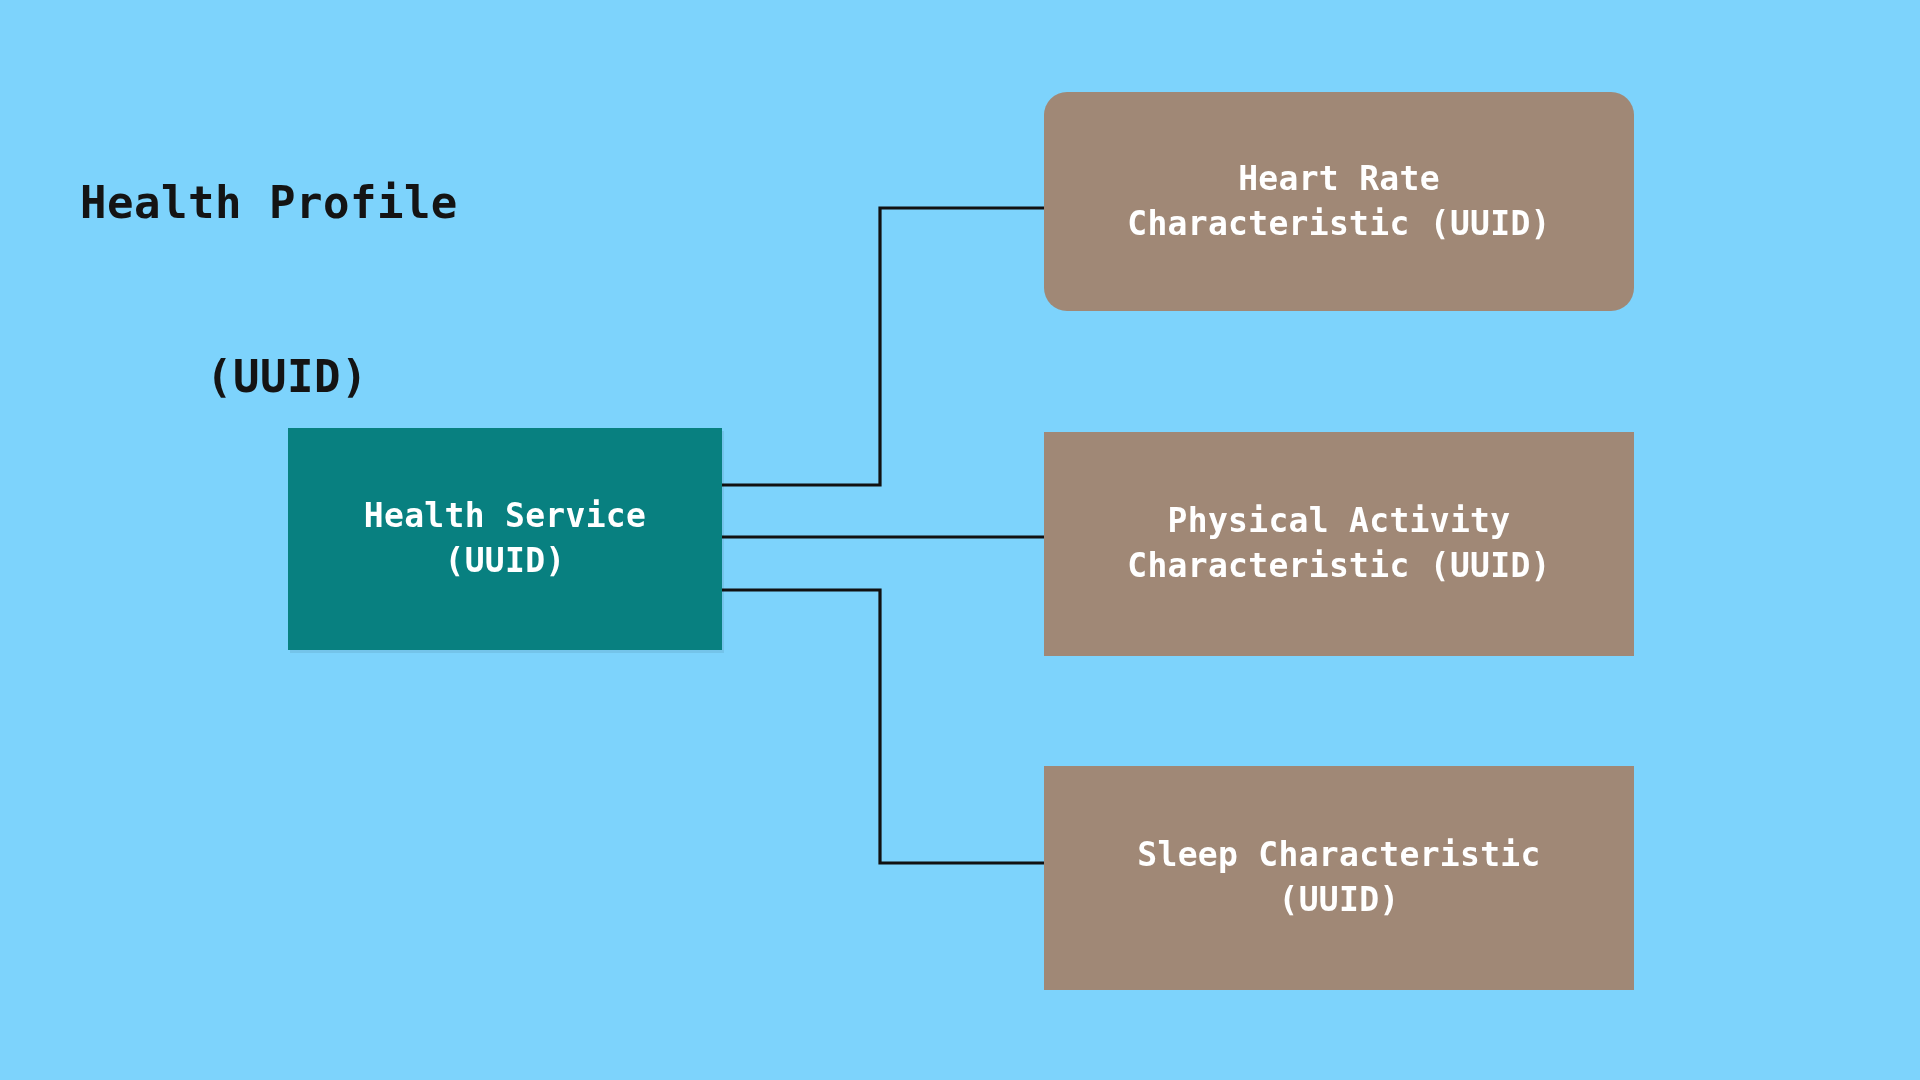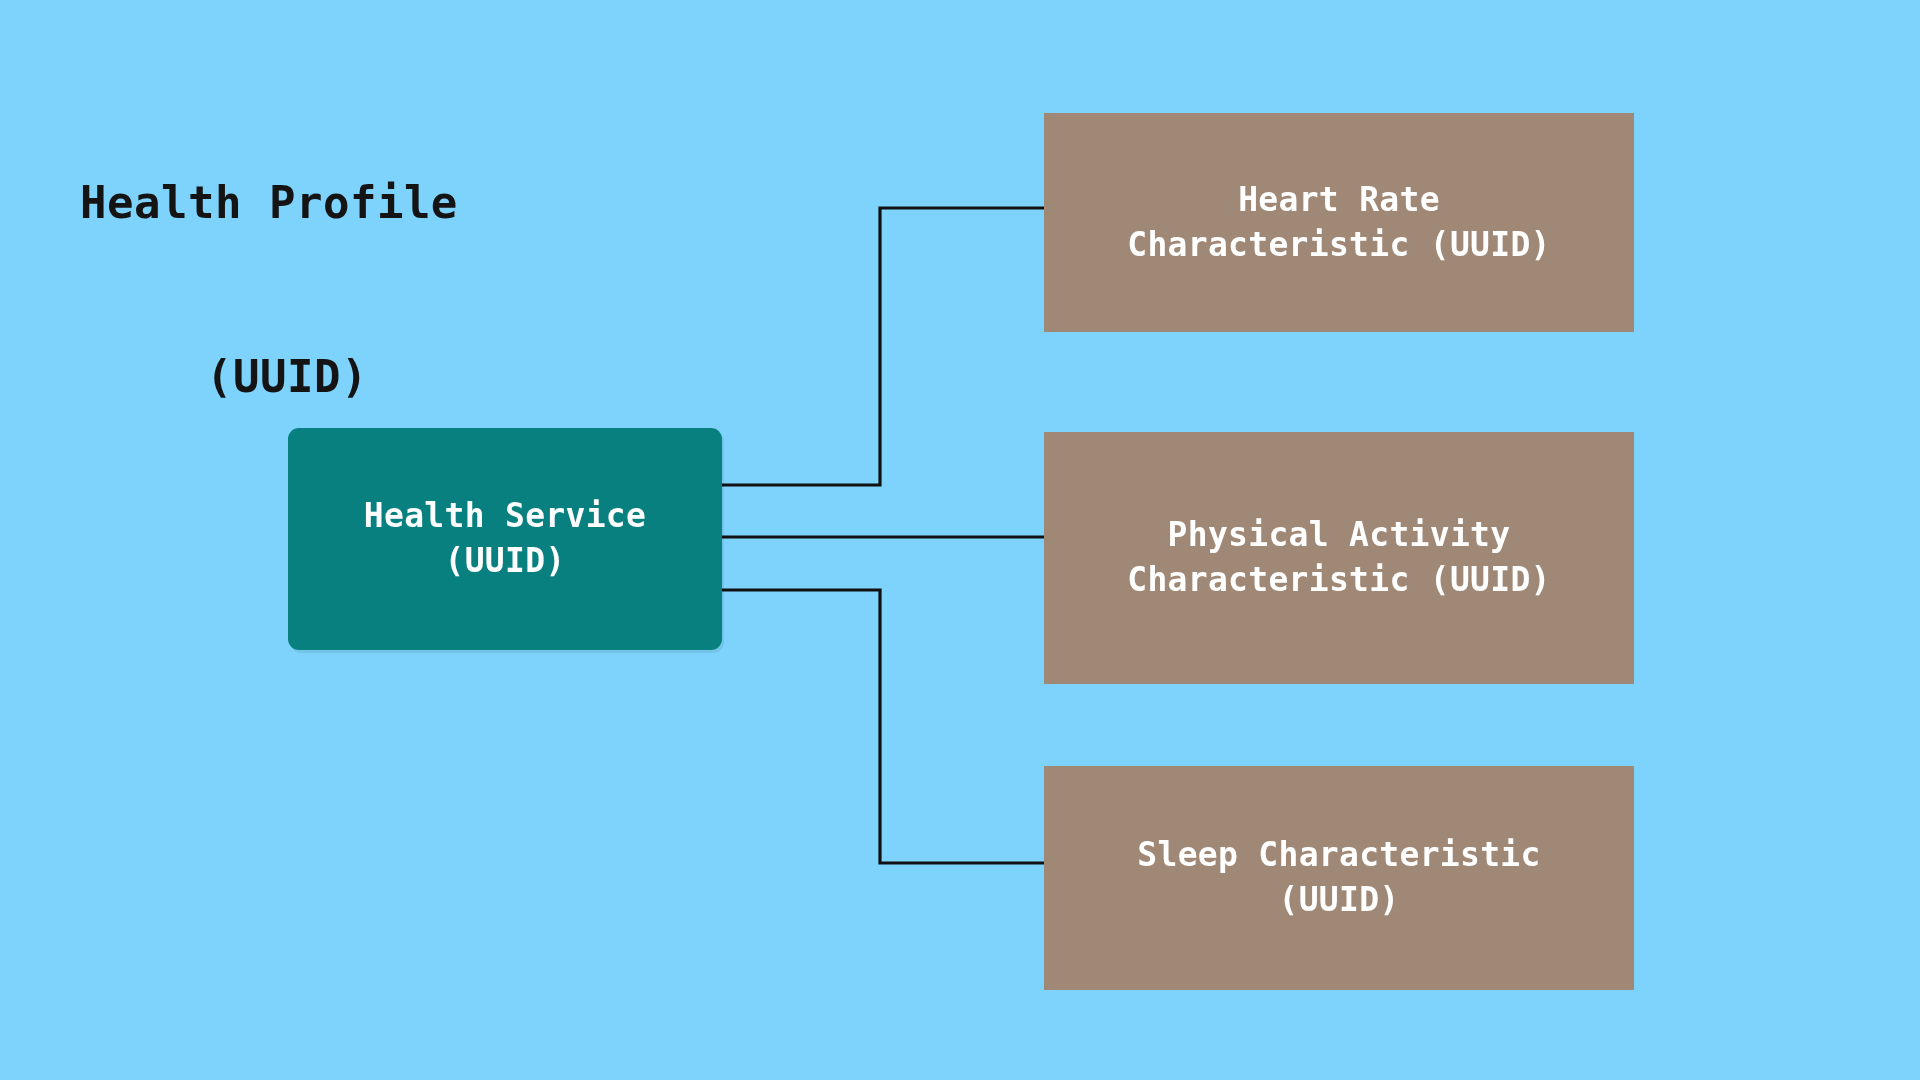--- a/index.html
+++ b/index.html
@@ -54,30 +54,31 @@
   #node-service {
     left: 288px;
     top: 428px;
     width: 434px;
     height: 222px;
     background: #088080;
     box-shadow: 2px 3px 0 rgba(0,0,0,0.07);
   }
   #node-heart-rate {
     left: 1044px;
-    top: 113px;
+    top: 92px;
     width: 590px;
     height: 219px;
     background: #a08876;
+    border-radius: 23px;
   }
   #node-physical-activity {
     left: 1044px;
     top: 432px;
     width: 590px;
-    height: 252px;
+    height: 224px;
     background: #a08876;
   }
   #node-sleep {
     left: 1044px;
     top: 766px;
     width: 590px;
     height: 224px;
     background: #a08876;
   }
 
@@ -107,21 +108,21 @@
     <span class="title-line-1">Health Profile</span>
     <span class="title-line-2">(UUID)</span>
   </div>
 
   <svg id="edges" viewBox="0 0 1920 1080" xmlns="http://www.w3.org/2000/svg">
     <path d="M 722 485 H 880 V 208 H 1044" style="stroke: rgb(17, 17, 17);"></path>
     <path d="M 722 537 H 1044" style="stroke: rgb(17, 17, 17);"></path>
     <path d="M 722 590 H 880 V 863 H 1044" style="stroke: rgb(17, 17, 17);"></path>
   </svg>
 
-  <div class="node" id="node-service" style="background: rgb(8, 128, 128); color: rgb(255, 255, 255); border-radius: 11px;">
+  <div class="node" id="node-service" style="background: rgb(8, 128, 128); color: rgb(255, 255, 255);">
     <div>
       <span class="node-label">Health Service</span>
       <span class="node-label">(UUID)</span>
     </div>
   </div>
 
   <div class="node" id="node-heart-rate" style="background: rgb(160, 136, 118); color: rgb(255, 255, 255);">
     <div>
       <span class="node-label">Heart Rate</span>
       <span class="node-label">Characteristic (UUID)</span>

